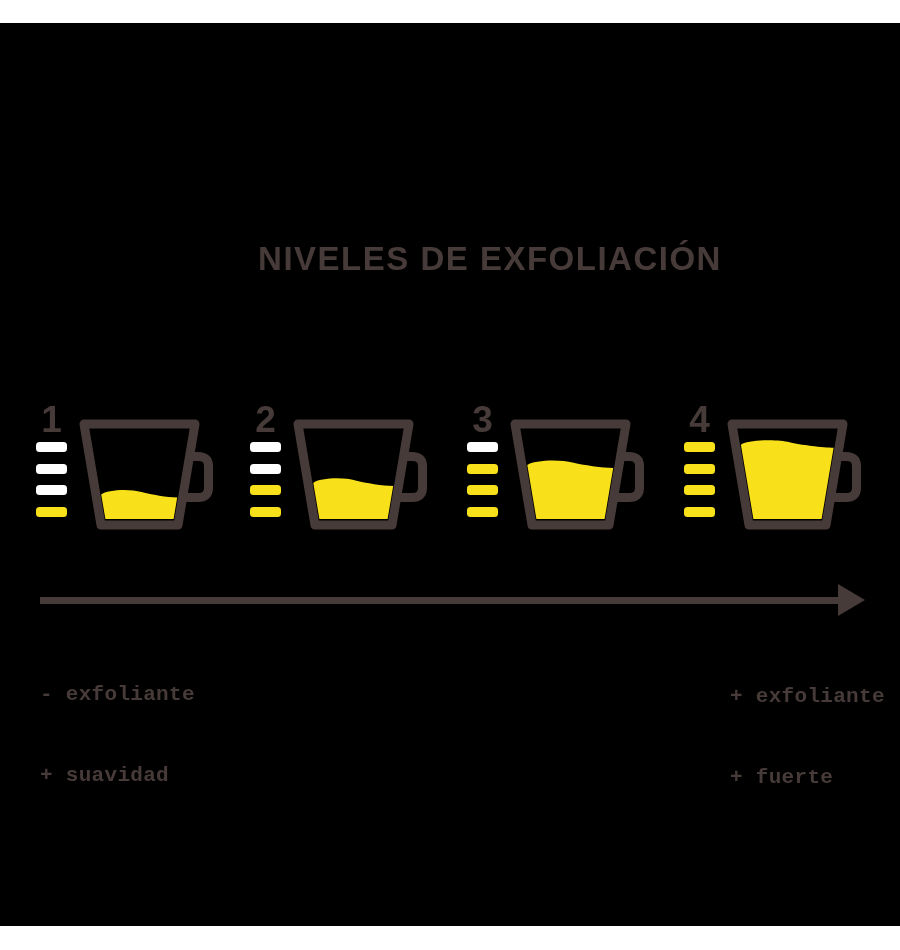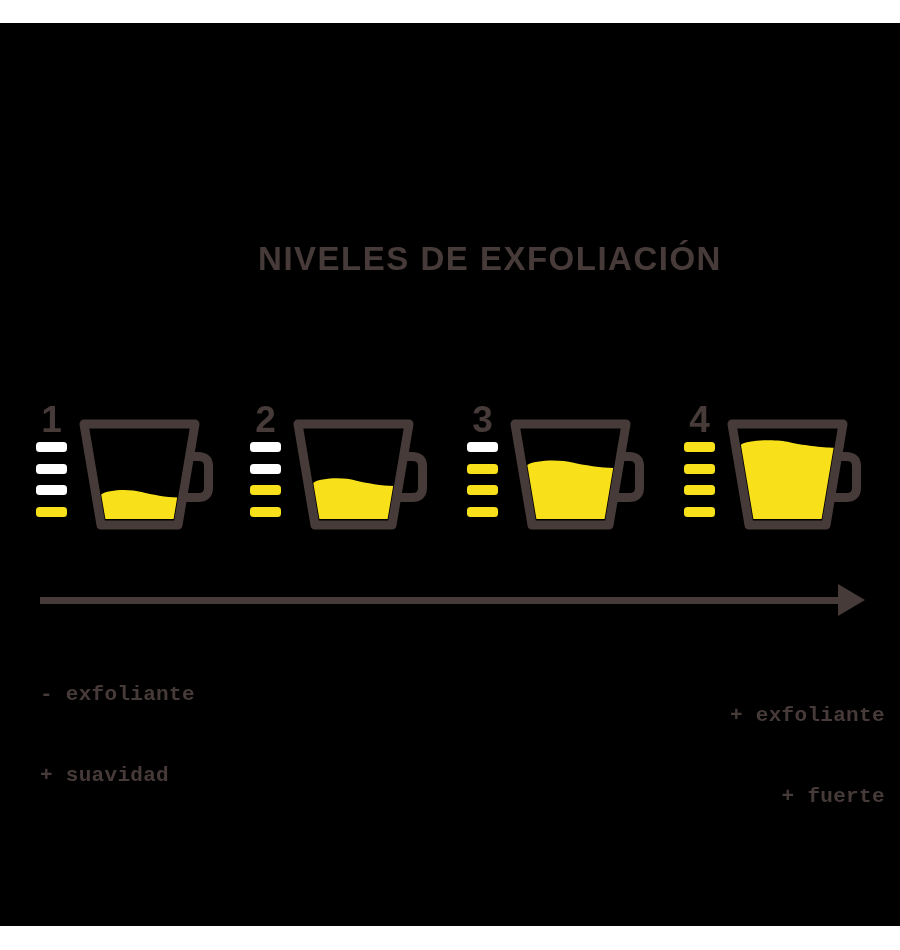--- a/index.html
+++ b/index.html
@@ -47,21 +47,21 @@
     border-left:27px solid var(--outline,#473b39);
   }
   .axis-label{
     position:absolute;
     font-size:21px;font-weight:bold;line-height:27px;letter-spacing:.3px;
     color:var(--outline,#473b39);
     white-space:pre;
     font-family:Liberation Mono, monospace;
   }
   .axis-left{left:40px;top:627px;}
-  .axis-right{left:730px;top:648px;text-align:right;}
+  .axis-right{left:730px;top:629px;}
 </style>
 </head>
 <body style="--page-bg: #ffffff; --panel-bg: #000000; --outline: #473b39;">
 
 <div class="panel"></div>
 
 <div class="title">NIVELES DE EXFOLIACIÓN</div>
 
 <div id="levels">
     <div class="level" style="left: 20px;">

